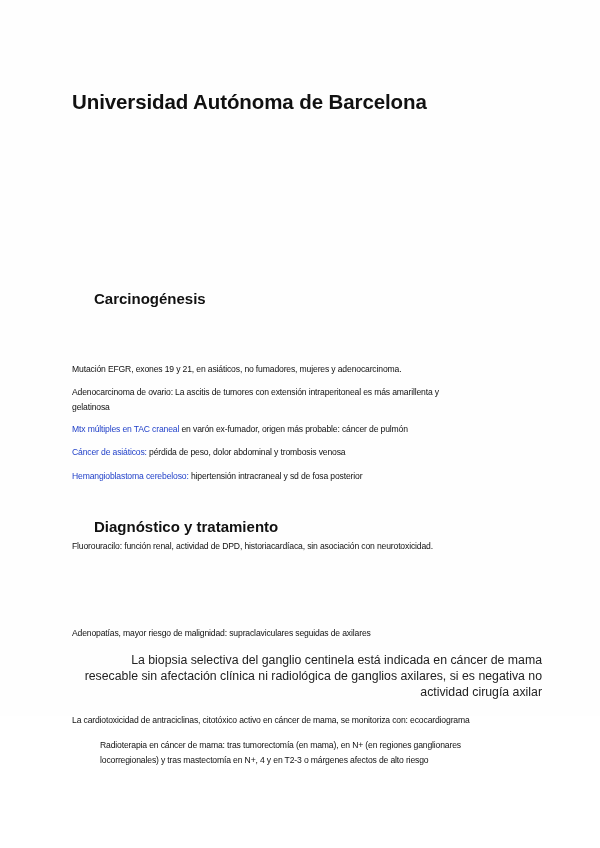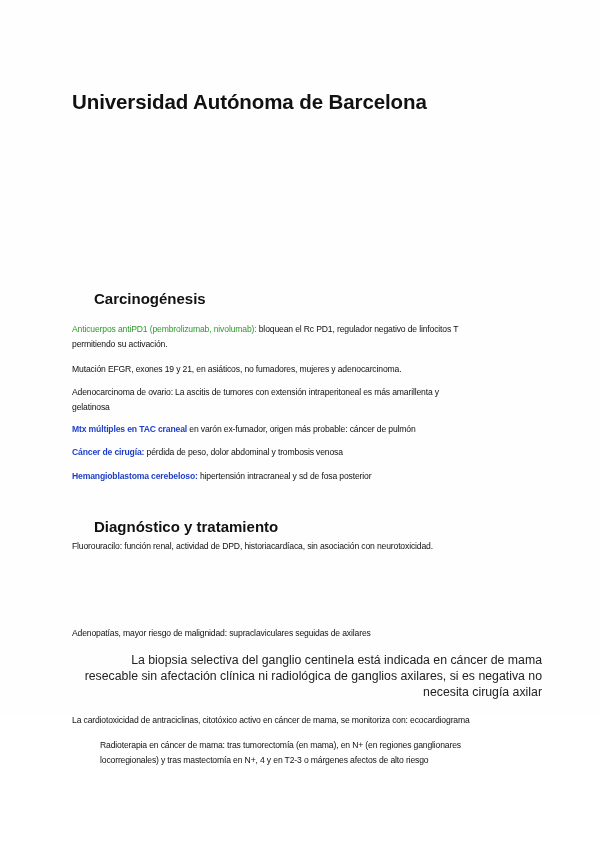--- a/index.html
+++ b/index.html
@@ -22,51 +22,47 @@
       font-size: 8.6px; line-height: 15px; color: #111;
       letter-spacing: -0.15px;
     }
     .p .ln { display: block; white-space: nowrap; }
     .big {
       position: absolute; left: 72px; width: 470px;
       font-size: 12.3px; line-height: 16px; color: #222; text-align: right;
     }
     .big .ln { display: block; white-space: nowrap; }
     .green { color: #2e9a2e; }
-    .blue { color: #1f3fc8; font-weight: bold; }
+    .blue { color: #1f3fc8; }
   </style>
 </head>
 <body>
 
 <div class="page">
 
   <div class="title">Universidad Autónoma de Barcelona</div>
 
   <div class="h2" style="top:290px;">Carcinogénesis</div>
 
-  <div class="p" style="top:322px;">
-    <span class="ln"><span class="green">Anticuerpos antiPD1 (pembrolizumab, nivolumab):</span><span> bloquean el Rc PD1, regulador negativo de linfocitos T</span></span>
-    <span class="ln">permitiendo su activación.</span>
-  </div>
 
   <div class="p" style="top:362px;">
     <span class="ln">Mutación EFGR, exones 19 y 21, en asiáticos, no fumadores, mujeres y adenocarcinoma.</span>
   </div>
 
   <div class="p" style="top:385px;">
     <span class="ln">Adenocarcinoma de ovario: La ascitis de tumores con extensión intraperitoneal es más amarillenta y</span>
     <span class="ln">gelatinosa</span>
   </div>
 
   <div class="p" style="top:422px;">
     <span class="ln"><span class="blue">Mtx múltiples en TAC craneal</span><span> en varón ex-fumador, origen más probable: cáncer de pulmón</span></span>
   </div>
 
   <div class="p" style="top:445px;">
-    <span class="ln"><span class="blue">Cáncer de cirugía:</span><span> pérdida de peso, dolor abdominal y trombosis venosa</span></span>
+    <span class="ln"><span class="blue">Cáncer de asiáticos:</span><span> pérdida de peso, dolor abdominal y trombosis venosa</span></span>
   </div>
 
   <div class="p" style="top:469px;">
     <span class="ln"><span class="blue">Hemangioblastoma cerebeloso:</span><span> hipertensión intracraneal y sd de fosa posterior</span></span>
   </div>
 
   <div class="h2" style="top:518px;">Diagnóstico y tratamiento</div>
 
   <div class="p" style="top:539px;">
     <span class="ln">Fluorouracilo: función renal, actividad de DPD, historiacardíaca, sin asociación con neurotoxicidad.</span>
@@ -74,21 +70,21 @@
 
 
 
   <div class="p" style="top:626px;">
     <span class="ln">Adenopatías, mayor riesgo de malignidad: supraclaviculares seguidas de axilares</span>
   </div>
 
   <div class="big" style="top:652px;">
     <span class="ln">La biopsia selectiva del ganglio centinela está indicada en cáncer de mama</span>
     <span class="ln">resecable sin afectación clínica ni radiológica de ganglios axilares, si es negativa no</span>
-    <span class="ln">necesita cirugía axilar</span>
+    <span class="ln">actividad cirugía axilar</span>
   </div>
 
   <div class="p" style="top:713px;">
     <span class="ln">La cardiotoxicidad de antraciclinas, citotóxico activo en cáncer de mama, se monitoriza con: ecocardiograma</span>
   </div>
 
   <div class="p" style="top:738px;margin-left:28px;">
     <span class="ln">Radioterapia en cáncer de mama: tras tumorectomía (en mama), en N+ (en regiones ganglionares</span>
     <span class="ln">locorregionales) y tras mastectomía en N+, 4 y en T2-3 o márgenes afectos de alto riesgo</span>
   </div>

